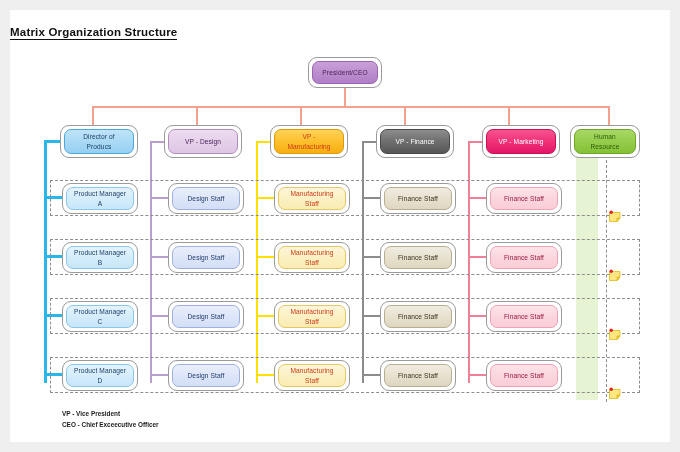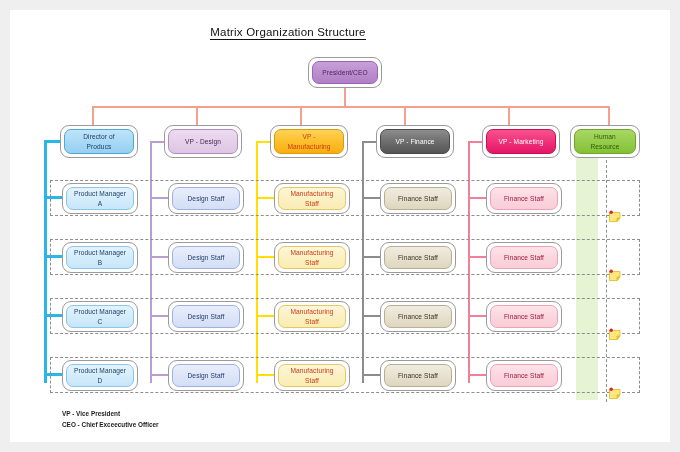--- a/index.html
+++ b/index.html
@@ -10,22 +10,22 @@
     overflow:hidden;
   }
   #canvas{
     position:absolute;left:10px;top:10px;
     width:660px;height:432px;
     background:#ffffff;
   }
   
   #title{
     position:absolute;left:0;top:16px;width:556px;
-    text-align:center;
-    font-size:11.5px;font-weight:normal;color:#111;
+    text-align:left;
+    font-size:11.5px;font-weight:bold;color:#111;
     letter-spacing:.2px;
   }
   #title span{border-bottom:1px solid #111;padding-bottom:1px;}
 
   
   .nodewrap{
     position:absolute;
     border:1px solid #9a9a9a;
     border-radius:9px;
     background:#ffffff;

